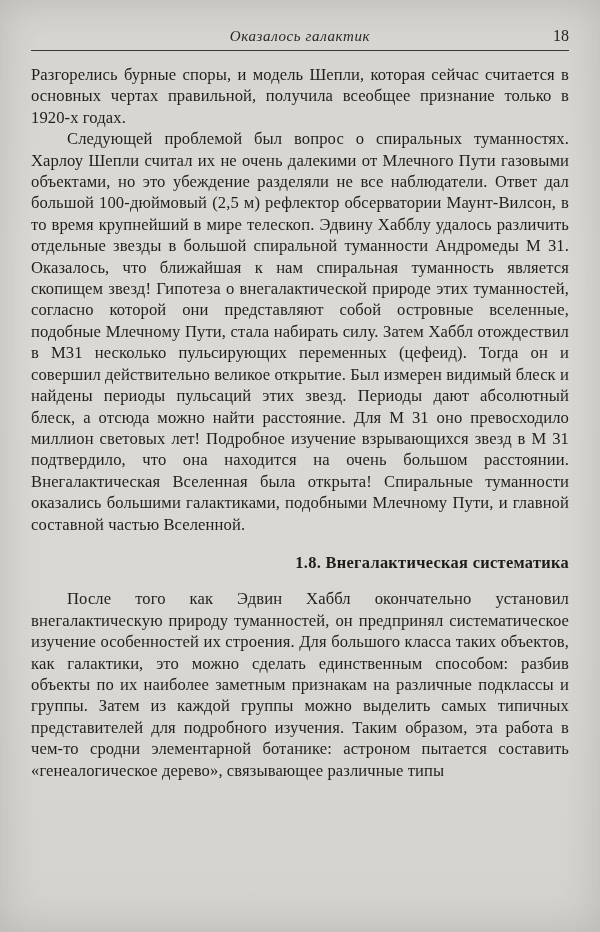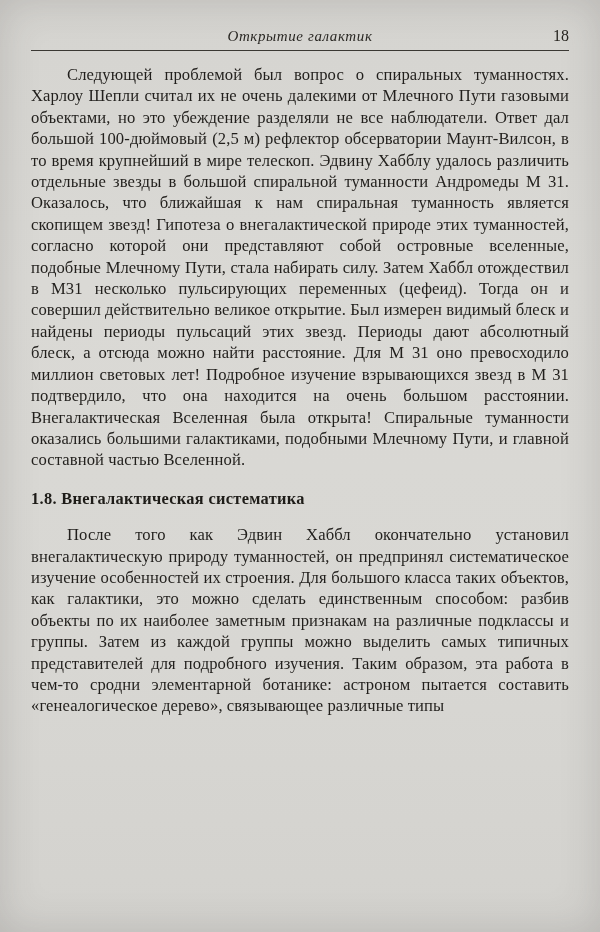--- a/index.html
+++ b/index.html
@@ -55,41 +55,42 @@
     -webkit-hyphens: auto;
   }
   .para {
     margin: 0;
   }
   .para.indented {
     text-indent: 36px;
   }
   .section-heading {
     margin: 17px 0 15px 0;
-    text-align: left;
+    text-align: right;
     font-size: 16.4px;
     font-weight: bold;
     letter-spacing: 0.3px;
     color: #1e1c18;
   }
 </style>
 </head>
 <body>
 
 <div class="page">
 
   <header class="page-header">
-    <span class="running-title">Открытие галактик</span>
+    <span class="running-title">Оказалось галактик</span>
     <span class="page-number">18</span>
   </header>
 
   <hr class="header-rule">
 
   <main class="page-body">
 
+    <p class="para">Разгорелись бурные споры, и модель Шепли, которая сейчас считается в основных чертах правильной, получила всеобщее признание только в 1920-х годах.</p>
 
     <p class="para indented">Следующей проблемой был вопрос о спиральных туманностях. Харлоу Шепли считал их не очень далекими от Млечного Пути газовыми объектами, но это убеждение разделяли не все наблюдатели. Ответ дал большой 100-дюймовый (2,5 м) рефлектор обсерватории Маунт-Вилсон, в то время крупнейший в мире телескоп. Эдвину Хабблу удалось различить отдельные звезды в большой спиральной туманности Андромеды М 31. Оказалось, что ближайшая к нам спиральная туманность является скопищем звезд! Гипотеза о внегалактической природе этих туманностей, согласно которой они представляют собой островные вселенные, подобные Млечному Пути, стала набирать силу. Затем Хаббл отождествил в М31 несколько пульсирующих переменных (цефеид). Тогда он и совершил действительно великое открытие. Был измерен видимый блеск и найдены периоды пульсаций этих звезд. Периоды дают абсолютный блеск, а отсюда можно найти расстояние. Для М 31 оно превосходило миллион световых лет! Подробное изучение взрывающихся звезд в М 31 подтвердило, что она находится на очень большом расстоянии. Внегалактическая Вселенная была открыта! Спиральные туманности оказались большими галактиками, подобными Млечному Пути, и главной составной частью Вселенной.</p>
 
     <h2 class="section-heading">1.8. Внегалактическая систематика</h2>
 
     <p class="para indented">После того как Эдвин Хаббл окончательно установил внегалактическую природу туманностей, он предпринял систематическое изучение особенностей их строения. Для большого класса таких объектов, как галактики, это можно сделать единственным способом: разбив объекты по их наиболее заметным признакам на различные подклассы и группы. Затем из каждой группы можно выделить самых типичных представителей для подробного изучения. Таким образом, эта работа в чем-то сродни элементарной ботанике: астроном пытается составить «генеалогическое дерево», связывающее различные типы</p>
 
   </main>
 
 </div>

